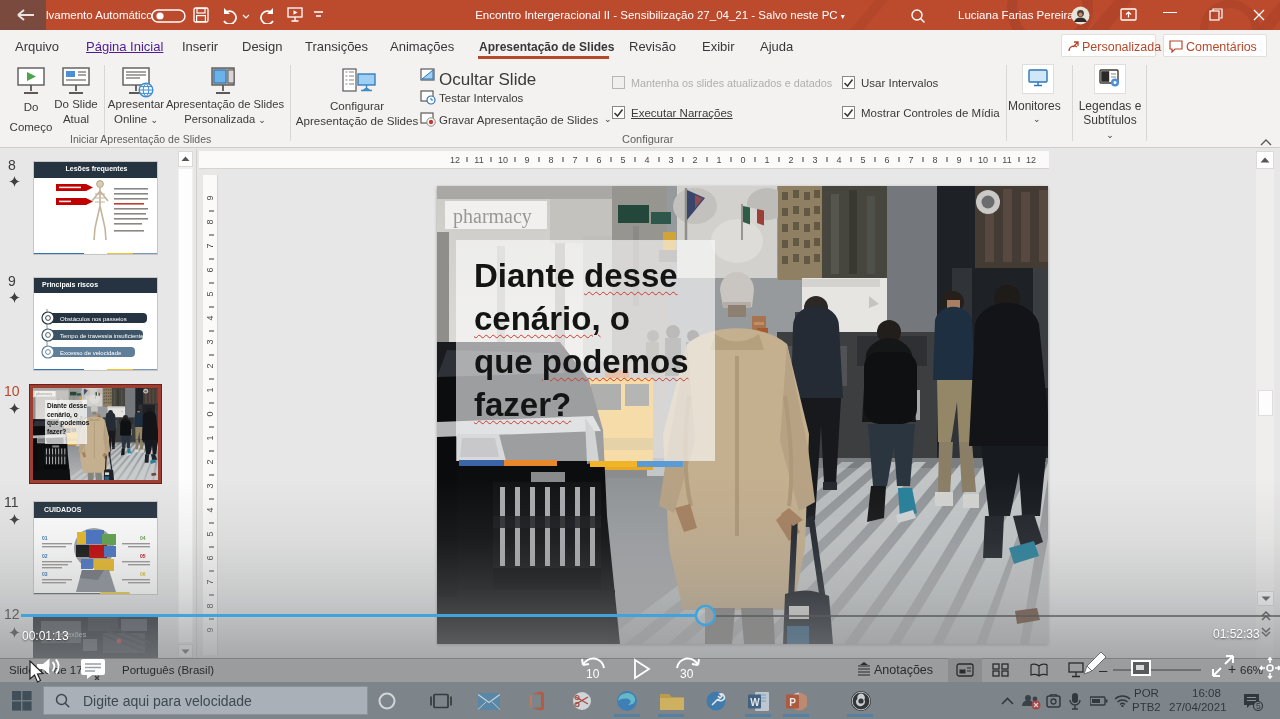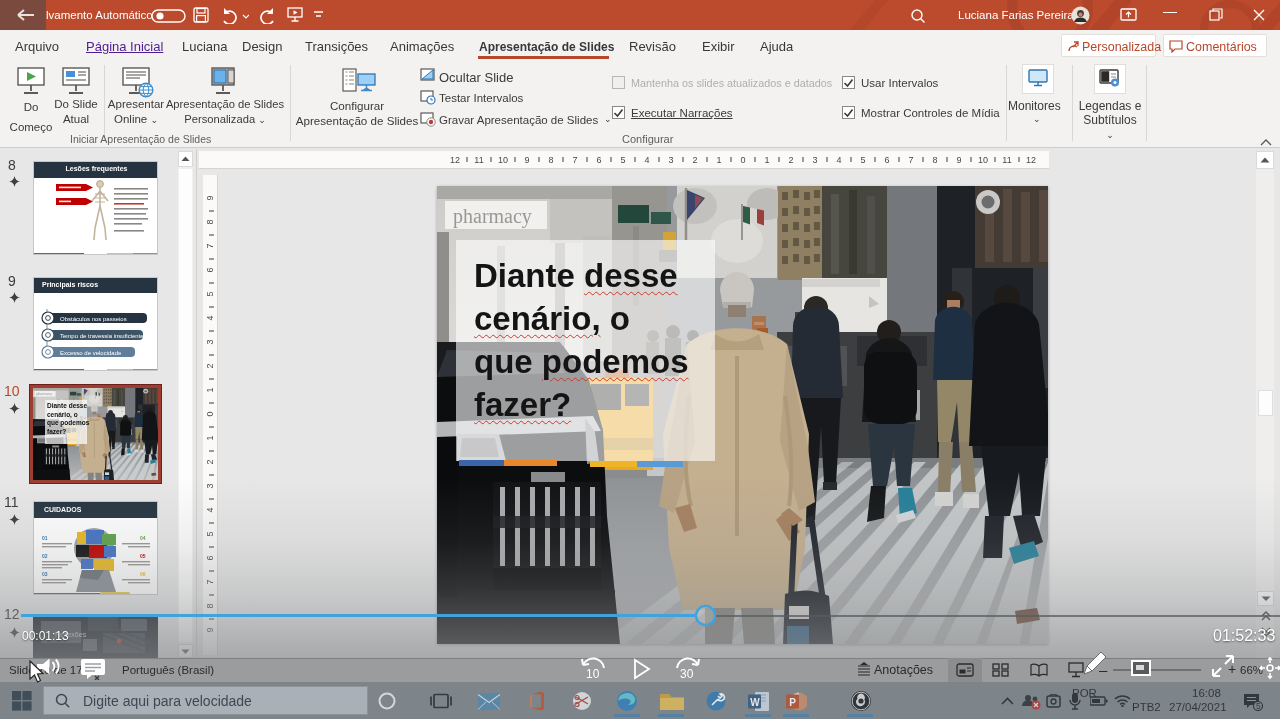--- a/index.html
+++ b/index.html
@@ -39,20 +39,21 @@
    <path d="M17 1 v6 h-6 z" fill="#fff"></path>
  </svg>
  <svg class="abs" style="left:287px;top:7px;" width="16" height="17">
    <rect x="1" y="1" width="14" height="9" fill="none" stroke="#fff" stroke-width="1.3"></rect>
    <path d="M6.5 3.2 l4 2.3 l-4 2.3 z" fill="#fff"></path>
    <path d="M8 10 v4 M4.5 14 h7" stroke="#fff" stroke-width="1.3"></path>
  </svg>
  <svg class="abs" style="left:312px;top:10px;" width="14" height="10">
    <path d="M2 2 h9 M4 6 h5" stroke="#fff" stroke-width="1.5"></path>
  </svg>
+ <div class="abs" style="left:455px;top:9px;width:410px;text-align:center;color:#fff;font-size:11.5px;">Encontro Intergeracional II - Sensibilização 27_04_21  -  Salvo neste PC <span style="font-size:8px;">▾</span></div>
  <svg class="abs" style="left:910px;top:8px;" width="16" height="16">
    <circle cx="7" cy="7" r="5" fill="none" stroke="#fff" stroke-width="1.4"></circle>
    <path d="M10.5 10.5 l4 4" stroke="#fff" stroke-width="1.4"></path>
  </svg>
  <div class="abs" style="left:958px;top:9px;color:#fff;font-size:11.5px;">Luciana Farias Pereira</div>
  <svg class="abs" style="left:1071px;top:6px;" width="19" height="19">
    <circle cx="9.5" cy="9.5" r="9" fill="#e8e3da"></circle>
    <circle cx="9.5" cy="7.5" r="3.4" fill="#4a3a33"></circle>
    <path d="M3 16 a7 7 0 0 1 13 0 z" fill="#2f2a28"></path>
    <circle cx="9.5" cy="8.6" r="2" fill="#b98a6e"></circle>
@@ -66,21 +67,21 @@
    <rect x="1" y="3" width="9" height="9" fill="none" stroke="#fff" stroke-width="1.2"></rect>
    <path d="M4 3 v-2 h9 v9 h-2" fill="none" stroke="#fff" stroke-width="1.2"></path>
  </svg>
  <svg class="abs" style="left:1252px;top:8px;" width="14" height="14">
    <path d="M2 2 l10 10 M12 2 l-10 10" stroke="#fff" stroke-width="1.3"></path>
  </svg>
 </div>
 <div class="abs" style="left:0;top:30px;width:1280px;height:31px;background:#F4F2F1;"></div>
     <div class="abs" style="left:15px;top:39px;font-size:13px;color:#38373a;">Arquivo</div>
     <div class="abs" style="left:86px;top:39px;font-size:13px;color:#4c1d95;text-decoration:underline;">Página Inicial</div>
-    <div class="abs" style="left:182px;top:39px;font-size:13px;color:#38373a;">Luciana</div>
+    <div class="abs" style="left:182px;top:39px;font-size:13px;color:#38373a;">Inserir</div>
     <div class="abs" style="left:242px;top:39px;font-size:13px;color:#38373a;">Design</div>
     <div class="abs" style="left:305px;top:39px;font-size:13px;color:#38373a;">Transições</div>
     <div class="abs" style="left:390px;top:39px;font-size:13px;color:#38373a;">Animações</div>
     <div class="abs" style="left:629px;top:39px;font-size:13px;color:#38373a;">Revisão</div>
     <div class="abs" style="left:702px;top:39px;font-size:13px;color:#38373a;">Exibir</div>
     <div class="abs" style="left:760px;top:39px;font-size:13px;color:#38373a;">Ajuda</div>
     <div class="abs" style="left:479px;top:40px;font-size:12px;color:#38373a;font-weight:700;">Apresentação de Slides</div>
     <div class="abs" style="left:478px;top:56px;width:131px;height:3px;background:#B7472A;"></div>
 <div class="abs" style="left:1061px;top:34px;width:95px;height:23px;background:#fff;border:1px solid #e2ded9;border-radius:2px;"></div>
 <svg class="abs" style="left:1066px;top:39px;" width="14" height="14">
@@ -135,21 +136,21 @@
 <rect x="1" y="1" width="13" height="22" fill="#fff" stroke="#5c5a58" stroke-width="1.2"></rect>
 <path d="M3.5 4 h2 M3.5 8 h2 M3.5 12 h2 M3.5 16 h2 M7 4 h5 M7 8 h5 M7 12 h5 M7 16 h5" stroke="#8a8886" stroke-width="1.1"></path>
 <rect x="16" y="6" width="17" height="11" fill="#9ed0f5" stroke="#2e75b6" stroke-width="1.3"></rect>
 <path d="M24.5 17 v5 M19 22.5 h11 M24.5 20 l-4.5 3 M24.5 20 l4.5 3" stroke="#3f8ccc" stroke-width="1.5" fill="none"></path>
 </svg>
     <div class="abs" style="left:291px;top:98px;width:132px;text-align:center;font-size:11.6px;color:#3b3a39;line-height:15px;">Configurar<br>Apresentação de Slides</div>
     <svg class="abs" style="left:420px;top:67px;" width="16" height="16">
       <rect x="1" y="2" width="13" height="11" fill="#fff" stroke="#5c5a58" stroke-width="1.2"></rect>
       <path d="M2 12 L13 3 v9 z" fill="#9ed0f5" stroke="#2e75b6" stroke-width="1"></path>
     </svg>
-    <div class="abs" style="left:439px;top:70px;font-size:13px;color:#3b3a39;text-align:center;">Ocultar Slide</div>
+    <div class="abs" style="left:439px;top:70px;font-size:17px;color:#3b3a39;text-align:center;">Ocultar Slide</div>
     <svg class="abs" style="left:420px;top:89px;" width="16" height="16">
       <rect x="1" y="2" width="12" height="10" fill="#fff" stroke="#5c5a58" stroke-width="1.2"></rect>
       <circle cx="11" cy="11" r="4" fill="#fff" stroke="#2e75b6" stroke-width="1.2"></circle>
       <path d="M11 9 v2 h2" stroke="#2e75b6" stroke-width="1" fill="none"></path>
     </svg>
     <div class="abs" style="left:439px;top:92px;font-size:11.5px;color:#3b3a39;">Testar Intervalos</div>
     <svg class="abs" style="left:420px;top:111px;" width="16" height="16">
       <rect x="1" y="2" width="12" height="10" fill="#fff" stroke="#5c5a58" stroke-width="1.2"></rect>
       <circle cx="11" cy="11" r="4.2" fill="#fff" stroke="#8a8886" stroke-width="1"></circle>
       <circle cx="11" cy="11" r="2.2" fill="#c43b2e"></circle>
@@ -1023,39 +1024,39 @@
     </svg>
     <svg class="abs" style="left:1090px;top:695px;" width="20" height="12">
       <rect x="0" y="2" width="15" height="8" rx="1" fill="none" stroke="#1f262c" stroke-width="1.4"></rect>
       <rect x="15.5" y="4.5" width="2" height="3" fill="#1f262c"></rect>
       <rect x="2" y="4" width="8" height="4" fill="#1f262c"></rect>
     </svg>
     <svg class="abs" style="left:1114px;top:694px;" width="17" height="13">
       <path d="M1 5 a11 11 0 0 1 15 0 M3.5 8 a7 7 0 0 1 10 0 M6 10.5 a3.6 3.6 0 0 1 5 0" stroke="#1f262c" stroke-width="1.5" fill="none"></path>
       <circle cx="8.5" cy="12" r="1.2" fill="#1f262c"></circle>
     </svg>
-    <div class="abs" style="left:1072px;top:687px;font-size:11.5px;color:#1d2125;">POR</div>
+    <div class="abs" style="left:1134px;top:687px;font-size:11.5px;color:#1d2125;">POR</div>
     <div class="abs" style="left:1132px;top:701px;font-size:11.5px;color:#1d2125;">PTB2</div>
     <div class="abs" style="left:1192px;top:687px;font-size:11.5px;color:#1d2125;">16:08</div>
     <div class="abs" style="left:1169px;top:701px;font-size:11.5px;color:#1d2125;">27/04/2021</div>
     <svg class="abs" style="left:1243px;top:693px;" width="20" height="18">
       <path d="M1 1 h15 v11 h-9 l-3 3 v-3 h-3 z" fill="#1f262c"></path>
       <path d="M4 4.5 h9 M4 7.5 h9" stroke="#8f959a" stroke-width="1.2"></path>
       <circle cx="15" cy="13" r="4.5" fill="#7e858b" stroke="#1f262c" stroke-width="1.2"></circle>
       <text x="13" y="16.4" font-size="8.5" fill="#1f262c" font-family="Liberation Sans">5</text>
     </svg>
     <div class="abs" style="left:0;top:682px;width:1280px;height:37px;background:rgba(126,133,139,0.2);"></div>
     <div class="abs" style="left:0;top:478px;width:1280px;height:180px;background:linear-gradient(to bottom,rgba(138,140,142,0) 0%,rgba(138,140,142,0.12) 35%,rgba(138,140,142,0.33) 65%,rgba(138,140,142,0.68) 100%);"></div>
     <div class="abs" style="left:21px;top:614px;width:674px;height:3px;background:#41a3dc;"></div>
     <div class="abs" style="left:716px;top:614.5px;width:564px;height:2px;background:rgba(90,92,94,0.75);"></div>
     <svg class="abs" style="left:694px;top:604px;" width="23" height="23">
       <circle cx="11.5" cy="11.5" r="9.5" fill="rgba(240,248,252,0.2)" stroke="#41a3dc" stroke-width="2.4"></circle>
     </svg>
     <div class="abs" style="left:22px;top:629px;font-size:12px;color:#fff;text-shadow:0 1px 2px rgba(0,0,0,0.5);">00:01:13</div>
-    <div class="abs" style="left:1213px;top:627px;font-size:16px;color:#fff;text-shadow:0 1px 2px rgba(0,0,0,0.5);">01:52:33</div>
+    <div class="abs" style="left:1213px;top:627px;font-size:12px;color:#fff;text-shadow:0 1px 2px rgba(0,0,0,0.5);">01:52:33</div>
     <svg class="abs" style="left:35px;top:655px;" width="27" height="23">
       <path d="M2 9 h6 l6.5-5.5 v16 l-6.5-5.5 h-6 z" fill="#fff"></path>
       <path d="M17.5 7 a6.3 6.3 0 0 1 0 9 M20.8 4.5 a10 10 0 0 1 0 14" stroke="#fff" stroke-width="1.8" fill="none"></path>
     </svg>
     <svg class="abs" style="left:28px;top:660px;" width="18" height="24">
       <path d="M2 1 L2 19 L6.5 15 L9.5 22 L12.5 20.5 L9.5 14 L15 13.5 z" fill="#fff" stroke="#222" stroke-width="1.2"></path>
     </svg>
     <svg class="abs" style="left:80px;top:658px;" width="26" height="22">
       <rect x="1" y="1" width="24" height="16" rx="2" fill="#fff"></rect>
       <path d="M5 6 h16 M5 9.5 h16 M5 13 h10" stroke="#9aa0a4" stroke-width="1.4"></path>

